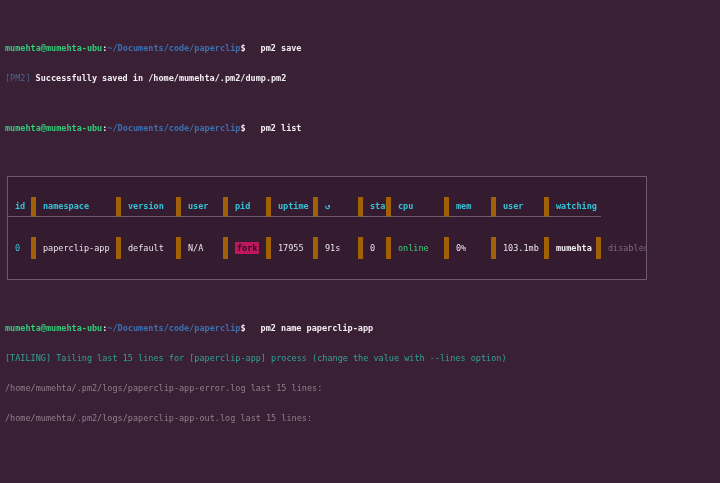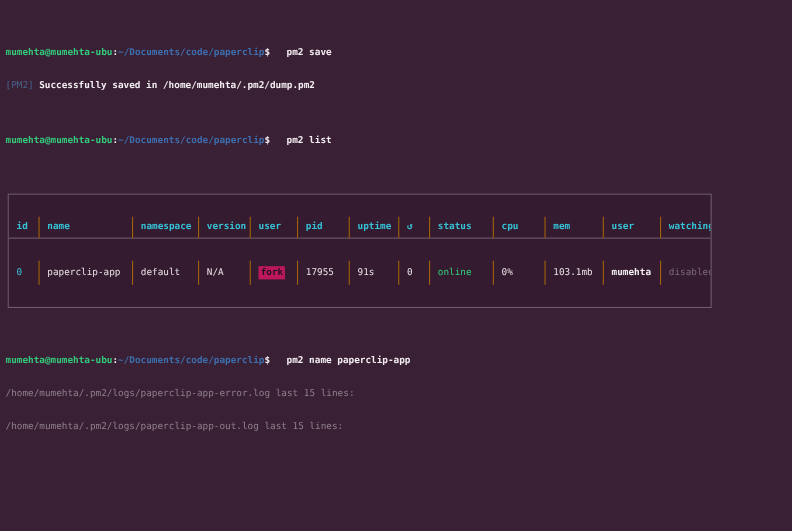--- a/index.html
+++ b/index.html
@@ -25,21 +25,21 @@
     width:638px;margin:3px 0 3px 2px;
     border:1px solid #6e5a6b;background:#351b30;
   }
   .tr{
     display:grid;
     grid-template-columns:28px 85px 60px 47px 43px 47px 45px 28px 58px 47px 53px 52px 45px;
   }
   .tr.th .tc{line-height:19px;height:19px;color:#35c3d7;font-weight:bold;border-bottom:1px solid #6e5a6b;}
   .tc{
     line-height:22px;height:22px;padding-left:7px;
-    border-right:1px solid #a16207;overflow:hidden;white-space:pre;
+    border-right:5px solid #a16207;overflow:hidden;white-space:pre;
   }
   .tc:last-child{border-right:none;}
   .cid{color:#35c3d7;}
   .fork{background:#be185d;color:#1d1023;font-weight:bold;padding:1px 2px;}
   .st[data-status="online"]{color:#33d17a;}
   .usr{font-weight:bold;color:#f2eef1;}
   .dis{color:#7b6a79;}
 </style>
 </head>
 <body>
@@ -49,29 +49,30 @@
   
   <div class="line"><span class="g">mumehta@mumehta-ubu</span><span class="bw">:</span><span class="blu">~/Documents/code/paperclip</span><span class="bw">$</span><span class="bw cmd">pm2 save</span></div>
   <div class="line"><span class="tag">[PM2]</span><span class="bw msgpad">Successfully saved in /home/mumehta/.pm2/dump.pm2</span></div>
 
   
   <div class="line"><span class="g">mumehta@mumehta-ubu</span><span class="bw">:</span><span class="blu">~/Documents/code/paperclip</span><span class="bw">$</span><span class="bw cmd">pm2 list</span></div>
 
   
   <div class="ptable">
     <div class="tr th">
-      <span class="tc">id</span><span class="tc">name</span><span class="tc">namespace</span><span class="tc">version</span><span class="tc">user</span><span class="tc">pid</span><span class="tc">uptime</span><span class="tc">↺</span><span class="tc">status</span><span class="tc">cpu</span><span class="tc">mem</span><span class="tc">user</span><span class="tc">watching</span>
+      <span class="tc">id</span><span class="tc">namespace</span><span class="tc">version</span><span class="tc">user</span><span class="tc">pid</span><span class="tc">uptime</span><span class="tc">↺</span><span class="tc">status</span><span class="tc">cpu</span><span class="tc">mem</span><span class="tc">user</span><span class="tc">watching</span>
     </div>
     <div class="tr">
       <span class="tc cid">0</span><span class="tc">paperclip-app</span><span class="tc">default</span><span class="tc">N/A</span><span class="tc"><span class="fork">fork</span></span><span class="tc">17955</span><span class="tc">91s</span><span class="tc">0</span><span class="tc st" data-status="online">online</span><span class="tc">0%</span><span class="tc">103.1mb</span><span class="tc usr">mumehta</span><span class="tc dis">disabled</span>
     </div>
   </div>
 
   
   <div class="line"><span class="g">mumehta@mumehta-ubu</span><span class="bw">:</span><span class="blu">~/Documents/code/paperclip</span><span class="bw">$</span><span class="bw cmd">pm2 name paperclip-app</span></div>
+  <div class="line"><span class="teal">[TAILING] Tailing last 15 lines for [paperclip-app] process (change the value with --lines option)</span></div>
   <div class="line"><span class="dim">/home/mumehta/.pm2/logs/paperclip-app-error.log last 15 lines:</span></div>
   <div class="line"><span class="dim">/home/mumehta/.pm2/logs/paperclip-app-out.log last 15 lines:</span></div>
 
   
   
   
   
   
   
   

